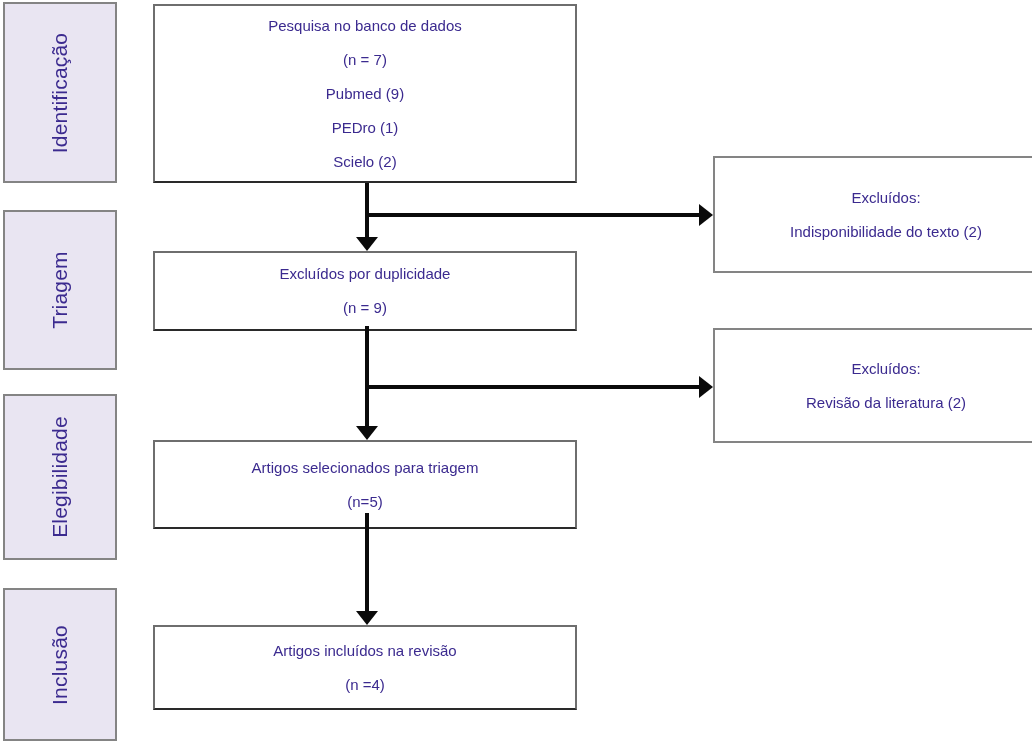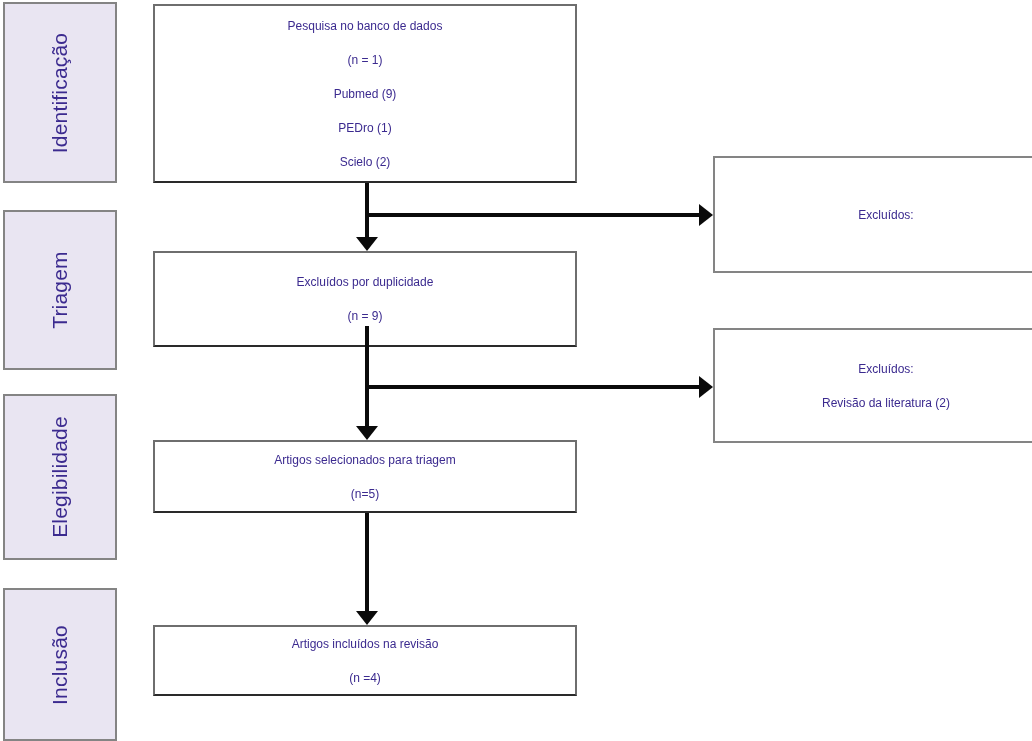--- a/index.html
+++ b/index.html
@@ -41,21 +41,21 @@
     background: #ffffff;
     border: 2px solid #6e6e6e;
     border-bottom-color: #2a2a2a;
     display: flex;
     flex-direction: column;
     justify-content: center;
     align-items: center;
   }
   .cbox p, .rbox p {
     color: #3b2a8f;
-    font-size: 12px;
+    font-size: 15px;
     line-height: 34px;
     text-align: center;
     white-space: nowrap;
   }
 
   
   .rbox {
     position: absolute;
     left: 713px;
     width: 346px;
@@ -98,43 +98,44 @@
   </div>
   <div class="stage" style="top:394px; height:166px;">
     <span>Elegibilidade</span>
   </div>
   <div class="stage" style="top:588px; height:153px;">
     <span>Inclusão</span>
   </div>
 
   <div class="cbox" style="top:4px; height:179px;">
     <p>Pesquisa no banco de dados</p>
-    <p>(n = 1)</p>
+    <p>(n = 7)</p>
     <p>Pubmed (9)</p>
     <p>PEDro (1)</p>
     <p>Scielo (2)</p>
   </div>
 
-  <div class="cbox" style="top:251px; height:96px;">
+  <div class="cbox" style="top:251px; height:80px;">
     <p>Excluídos por duplicidade</p>
     <p>(n = 9)</p>
   </div>
 
-  <div class="cbox" style="top:440px; height:73px;">
+  <div class="cbox" style="top:440px; height:89px;">
     <p>Artigos selecionados para triagem</p>
     <p>(n=5)</p>
   </div>
 
-  <div class="cbox" style="top:625px; height:71px;">
+  <div class="cbox" style="top:625px; height:85px;">
     <p>Artigos incluídos na revisão</p>
     <p>(n =4)</p>
   </div>
 
   <div class="rbox" style="top:156px; height:117px;">
     <p>Excluídos:</p>
+    <p>Indisponibilidade do texto (2)</p>
   </div>
 
   <div class="rbox" style="top:328px; height:115px;">
     <p>Excluídos:</p>
     <p>Revisão da literatura (2)</p>
   </div>
 
   <div class="shaft-v" style="left:365px; top:183px; height:54px;"></div>
   <div class="head-down" style="left:356px; top:237px;"></div>
 

